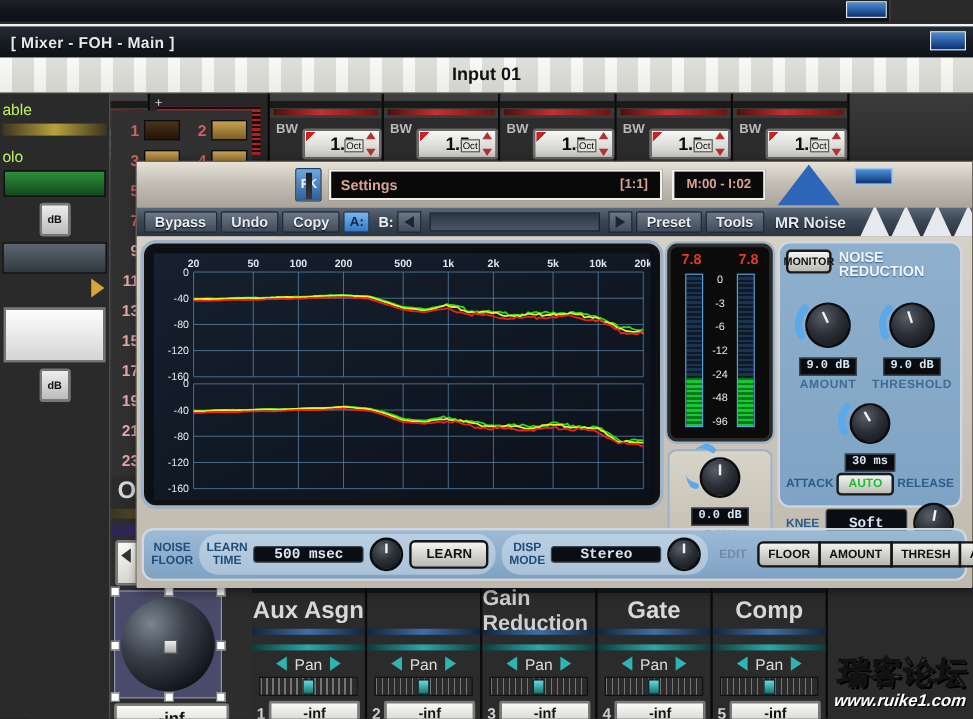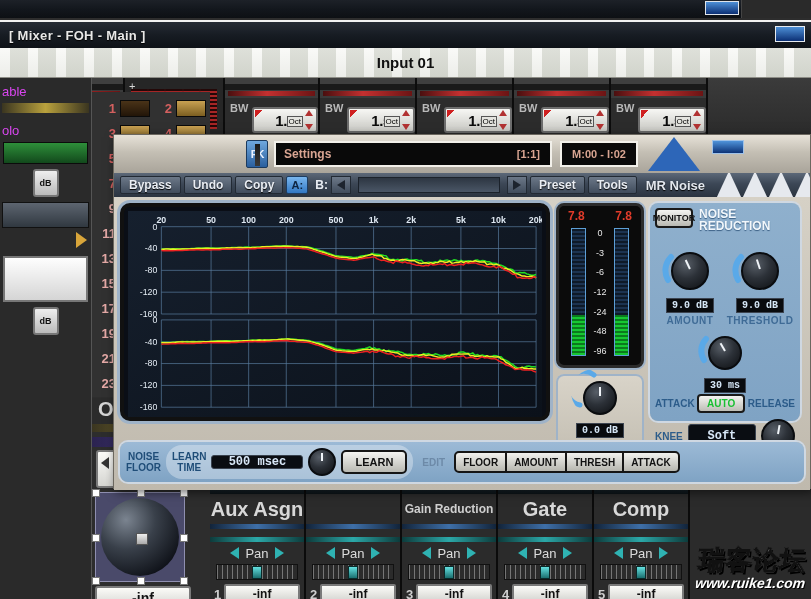--- a/index.html
+++ b/index.html
@@ -104,21 +104,21 @@
   .eq-grid-cell .g i {
     background: repeating-linear-gradient(0deg,#a62525 0 2px, #230808 2px 4px);
     display:block;
   }
 
   
   .side-left {
     position:absolute; left:0; top:78px; width:92px; bottom:0;
     background:#2a2a2a; border-right:1px solid #555; z-index:3;
   }
-  .sl-txt { color:#d946ef; font-size:13px; padding:6px 0 0 2px; }
+  .sl-txt { color:#bef264; font-size:13px; padding:6px 0 0 2px; }
   .sl-strip { margin:4px 2px; height:10px; background:linear-gradient(90deg,#3a3520,#b9a13d,#3a3520); }
   .sl-green { margin:4px 3px; height:22px; background:linear-gradient(180deg,#2e8f3a,#12491c); border:1px solid #0b0b0b;}
   .sl-db {
     width:26px; height:28px; margin:5px auto; border:2px solid #777; border-radius:3px;
     background:linear-gradient(180deg,#eee,#bbb); display:flex;align-items:center;justify-content:center;
     font-size:9px; font-weight:bold; color:#111; position:relative;
   }
   .sl-slot { margin:4px 2px; height:26px; background:linear-gradient(180deg,#5d6570,#303840);border:1px solid #111;}
   .sl-white { margin:4px 3px; height:46px; background:linear-gradient(180deg,#fefefe,#d5d5d5); border:2px solid #777;}
   .sl-tri { position:absolute; right:4px; width:0;height:0;border-top:8px solid transparent;
@@ -191,21 +191,21 @@
   .bottom {
     position:absolute; left:210px; top:488px; width:601px; height:111px;
     background:#2b2b2b; display:flex; z-index:1;
   }
   .bcol { width:96px; border-right:2px solid #0b0b0b; position:relative;}
   .bcol .topline { height:6px; background:linear-gradient(180deg,#1c2a33,#0d1418);}
   .bcol .bhead {
     height:30px; display:flex;align-items:center;justify-content:center;
     color:#d8d8d8; font-size:20px; font-weight:bold;
   }
-  .bcol .bhead.small { font-size:12px; color:#cfcfcf; }
+  .bcol .bhead.small { font-size:18px; color:#cfcfcf; }
   .bcol .bblue { height:5px; background:linear-gradient(90deg,#12243a,#3e6fa8,#12243a); }
   .bcol .bteal { height:5px; margin-top:8px; background:linear-gradient(90deg,#0d3b3b,#2ba8a8,#0d3b3b);}
   .bcol .panrow {
     height:22px; display:flex; align-items:center; justify-content:center; gap:6px;
     color:#dcdcdc; font-size:13px;
   }
   .bcol .panrow .ar { width:0;height:0;border-top:6px solid transparent;border-bottom:6px solid transparent;}
   .bcol .panrow .al { border-right:9px solid #2fb3b3; }
   .bcol .panrow .arr { border-left:9px solid #2fb3b3; }
   .bcol .slider {
@@ -1019,20 +1019,30 @@
       <div class="f-lbl">
         <div>LEARN</div>
         <div>TIME</div>
       </div>
       <div class="f-disp">500 msec</div>
       <div class="knob" style="width:28px;height:28px">
         <div class="ptr" style="transform:rotate(0deg)"></div>
       </div>
       <div class="learn-btn">LEARN</div>
     </div>
+    <div class="f-grp">
+      <div class="f-lbl">
+        <div>DISP</div>
+        <div>MODE</div>
+      </div>
+      <div class="f-disp">Stereo</div>
+      <div class="knob" style="width:28px;height:28px">
+        <div class="ptr" style="transform:rotate(0deg)"></div>
+      </div>
+    </div>
     <div class="f-lbl" style="color:#6d8aa8;margin-left:4px">EDIT</div>
     <div class="edit-grp" id="editbtns">
         <div class="edit-btn">FLOOR</div>
         <div class="edit-btn">AMOUNT</div>
         <div class="edit-btn">THRESH</div>
         <div class="edit-btn">ATTACK</div>
       </div>
 
   </div>
 </div>

